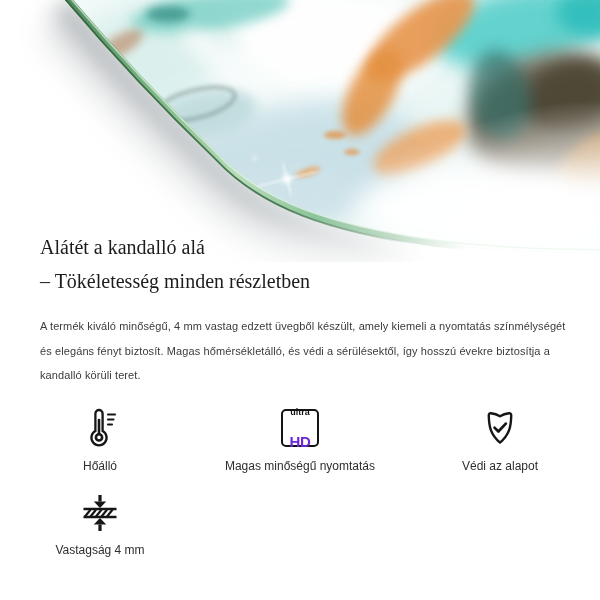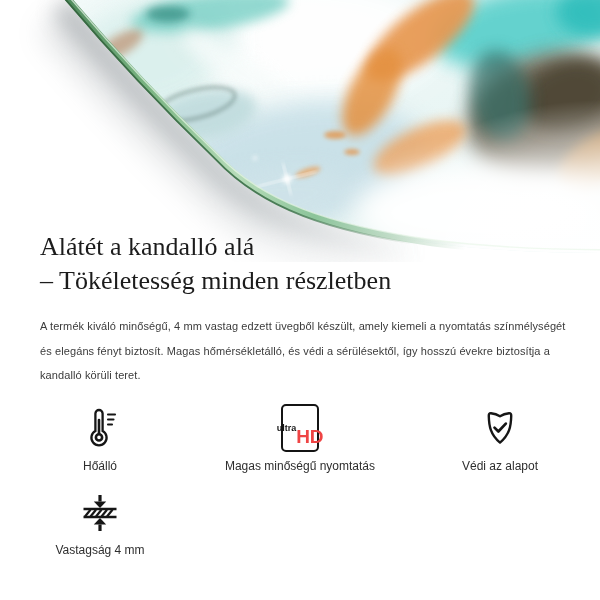--- a/index.html
+++ b/index.html
@@ -4,39 +4,39 @@
 <style>
   html,body{margin:0;padding:0;}
   body{
     width:600px;height:600px;background:#ffffff;overflow:hidden;position:relative;
     font-family:"Liberation Sans",sans-serif;color:#1a1a1a;
   }
   .hero{position:absolute;top:0;left:0;width:600px;height:262px;}
   .hero svg{display:block;}
   .content{position:absolute;top:230px;left:40px;width:526px;}
   .title{
-    font-family:"Liberation Serif",serif;font-weight:400;font-size:26px;line-height:34px;
+    font-family:"Liberation Serif",serif;font-weight:400;font-size:20px;line-height:34px;
     color:#1c1c1c;margin:0;
   }
   .body-text{
     margin:16px 0 0 0;font-size:11px;line-height:24.5px;color:#3b3b3b;letter-spacing:.1px;
   }
   .features{
     position:absolute;top:398px;left:0;width:600px;
     display:grid;grid-template-columns:repeat(3,1fr);grid-auto-rows:82px;row-gap:2px;
   }
   .feature{display:flex;flex-direction:column;align-items:center;justify-content:flex-start;padding-top:6px;}
   .icon-box{height:48px;display:flex;align-items:center;justify-content:center;}
   .feature-label{margin-top:7px;font-size:12px;color:#2e2e2e;}
   .uhd{
-    width:38px;height:48px;border:2.6px solid #141414;border-radius:5px;
-    display:flex;flex-direction:row;align-items:center;justify-content:center;box-sizing:border-box;
+    width:38px;height:38px;border:2.6px solid #141414;border-radius:5px;
+    display:flex;flex-direction:column;align-items:center;justify-content:center;box-sizing:border-box;
   }
   .uhd .u{font-size:9px;font-weight:700;line-height:9px;color:#141414;}
-  .uhd .hd{font-size:19px;font-weight:800;line-height:14px;letter-spacing:-.3px;color:#ef4444;margin-top:18px;}
+  .uhd .hd{font-size:15px;font-weight:800;line-height:14px;letter-spacing:-.3px;color:#6d28d9;margin-top:18px;}
 </style>
 </head>
 <body>
 
 <div class="hero">
   <svg width="600" height="262" viewBox="0 0 600 262" xmlns="http://www.w3.org/2000/svg">
     <defs>
       <clipPath id="glassClip">
         <path d="M 64 -6 C 118 58 162 104 216 156 C 262 205 330 228 432 243 C 492 251 552 253 612 253 L 612 -20 L 64 -20 Z"></path>
       </clipPath>

